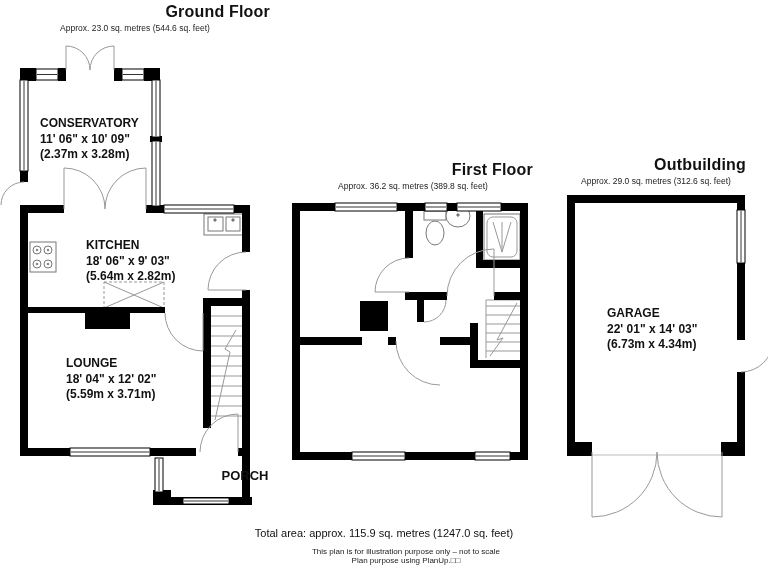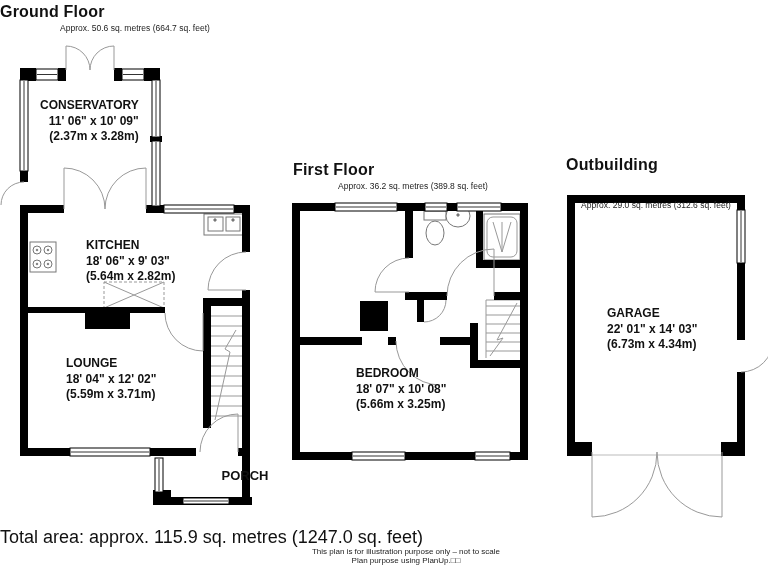--- a/index.html
+++ b/index.html
@@ -1,23 +1,23 @@
 <!DOCTYPE html>
 <html><head>
 <meta charset="utf-8">
 <style>
   html,body{margin:0;padding:0;background:#fff;}
   .canvas{position:relative;width:768px;height:576px;background:#fff;overflow:hidden;
           font-family:"Liberation Sans",sans-serif;color:#111;}
   .canvas svg{position:absolute;left:0;top:0;}
-  .plan-title{position:absolute;font-weight:bold;font-size:16px;text-align:left;letter-spacing:.2px;}
+  .plan-title{position:absolute;font-weight:bold;font-size:16px;text-align:right;letter-spacing:.2px;}
   .plan-sub{position:absolute;font-size:8.5px;text-align:center;color:#222;}
   .room-label{position:absolute;font-weight:bold;font-size:12px;line-height:15.5px;white-space:nowrap;}
   .room-label.centered{text-align:center;margin-left:43px;}
-  .footer-total{position:absolute;left:0;width:768px;font-size:18px;top:527px;}
+  .footer-total{position:absolute;left:0;width:768px;text-align:center;font-size:11px;top:527px;}
   .footer-small{position:absolute;left:0;width:768px;text-align:center;font-size:8px;color:#222;padding-left:22px;}
 </style>
 </head>
 <body>
 
 <div class="canvas">
 
   <svg width="768" height="576" viewBox="0 0 768 576">
 
     <g>
@@ -213,29 +213,29 @@
         <path d="M741,372 A32,32 0 0 0 773,340"></path>
         <path d="M657,452 A65,65 0 0 1 592,517"></path>
           <line x1="592" y1="452" x2="592" y2="517"></line>
         <path d="M657,452 A65,65 0 0 0 722,517"></path>
           <line x1="722" y1="452" x2="722" y2="517"></line>
       </g>
     </g>
   </svg>
 
   <div class="plan-title" style="left:0;top:3px;width:270px;">Ground Floor</div>
-  <div class="plan-sub" style="left:0;top:23px;width:270px;">Approx. 50.6 sq. metres (664.7 sq. feet)</div>
+  <div class="plan-sub" style="left:0;top:23px;width:270px;">Approx. 23.0 sq. metres (544.6 sq. feet)</div>
 
   <div class="plan-title" style="left:293px;top:161px;width:240px;">First Floor</div>
   <div class="plan-sub" style="left:293px;top:181px;width:240px;">Approx. 36.2 sq. metres (389.8 sq. feet)</div>
 
   <div class="plan-title" style="left:566px;top:156px;width:180px;">Outbuilding</div>
-  <div class="plan-sub" style="left:566px;top:176px;width:180px;margin-top:24px;">Approx. 29.0 sq. metres (312.6 sq. feet)</div>
-
-  <div class="room-label" style="left:40px;top:98px;text-align:right;">
+  <div class="plan-sub" style="left:566px;top:176px;width:180px;">Approx. 29.0 sq. metres (312.6 sq. feet)</div>
+
+  <div class="room-label" style="left:40px;top:116px;">
     <div>CONSERVATORY</div>
     <div>11' 06" x 10' 09"</div>
     <div>(2.37m x 3.28m)</div>
   </div>
 
   <div class="room-label" style="left:86px;top:226px;margin-top:12px;">
     <div>KITCHEN</div>
     <div>18' 06" x 9' 03"</div>
     <div>(5.64m x 2.82m)</div>
   </div>
@@ -244,25 +244,20 @@
     <div>LOUNGE</div>
     <div>18' 04" x 12' 02"</div>
     <div>(5.59m x 3.71m)</div>
   </div>
 
   <div class="room-label centered" style="left:160px;top:468px;width:84px;font-size:13px;">
     <div>PORCH</div>
   </div>
 
 
-  <div class="room-label" style="left:356px;top:366px;">
-    <div>BEDROOM</div>
-    <div>18' 07" x 10' 08"</div>
-    <div>(5.66m x 3.25m)</div>
-  </div>
 
   <div class="room-label" style="left:607px;top:306px;">
     <div>GARAGE</div>
     <div>22' 01" x 14' 03"</div>
     <div>(6.73m x 4.34m)</div>
   </div>
 
   <div class="footer-total">Total area: approx. 115.9 sq. metres (1247.0 sq. feet)</div>
   <div class="footer-small" style="top:547px;">This plan is for illustration purpose only – not to scale</div>
   <div class="footer-small" style="top:556px;">Plan purpose using PlanUp.□□</div>

